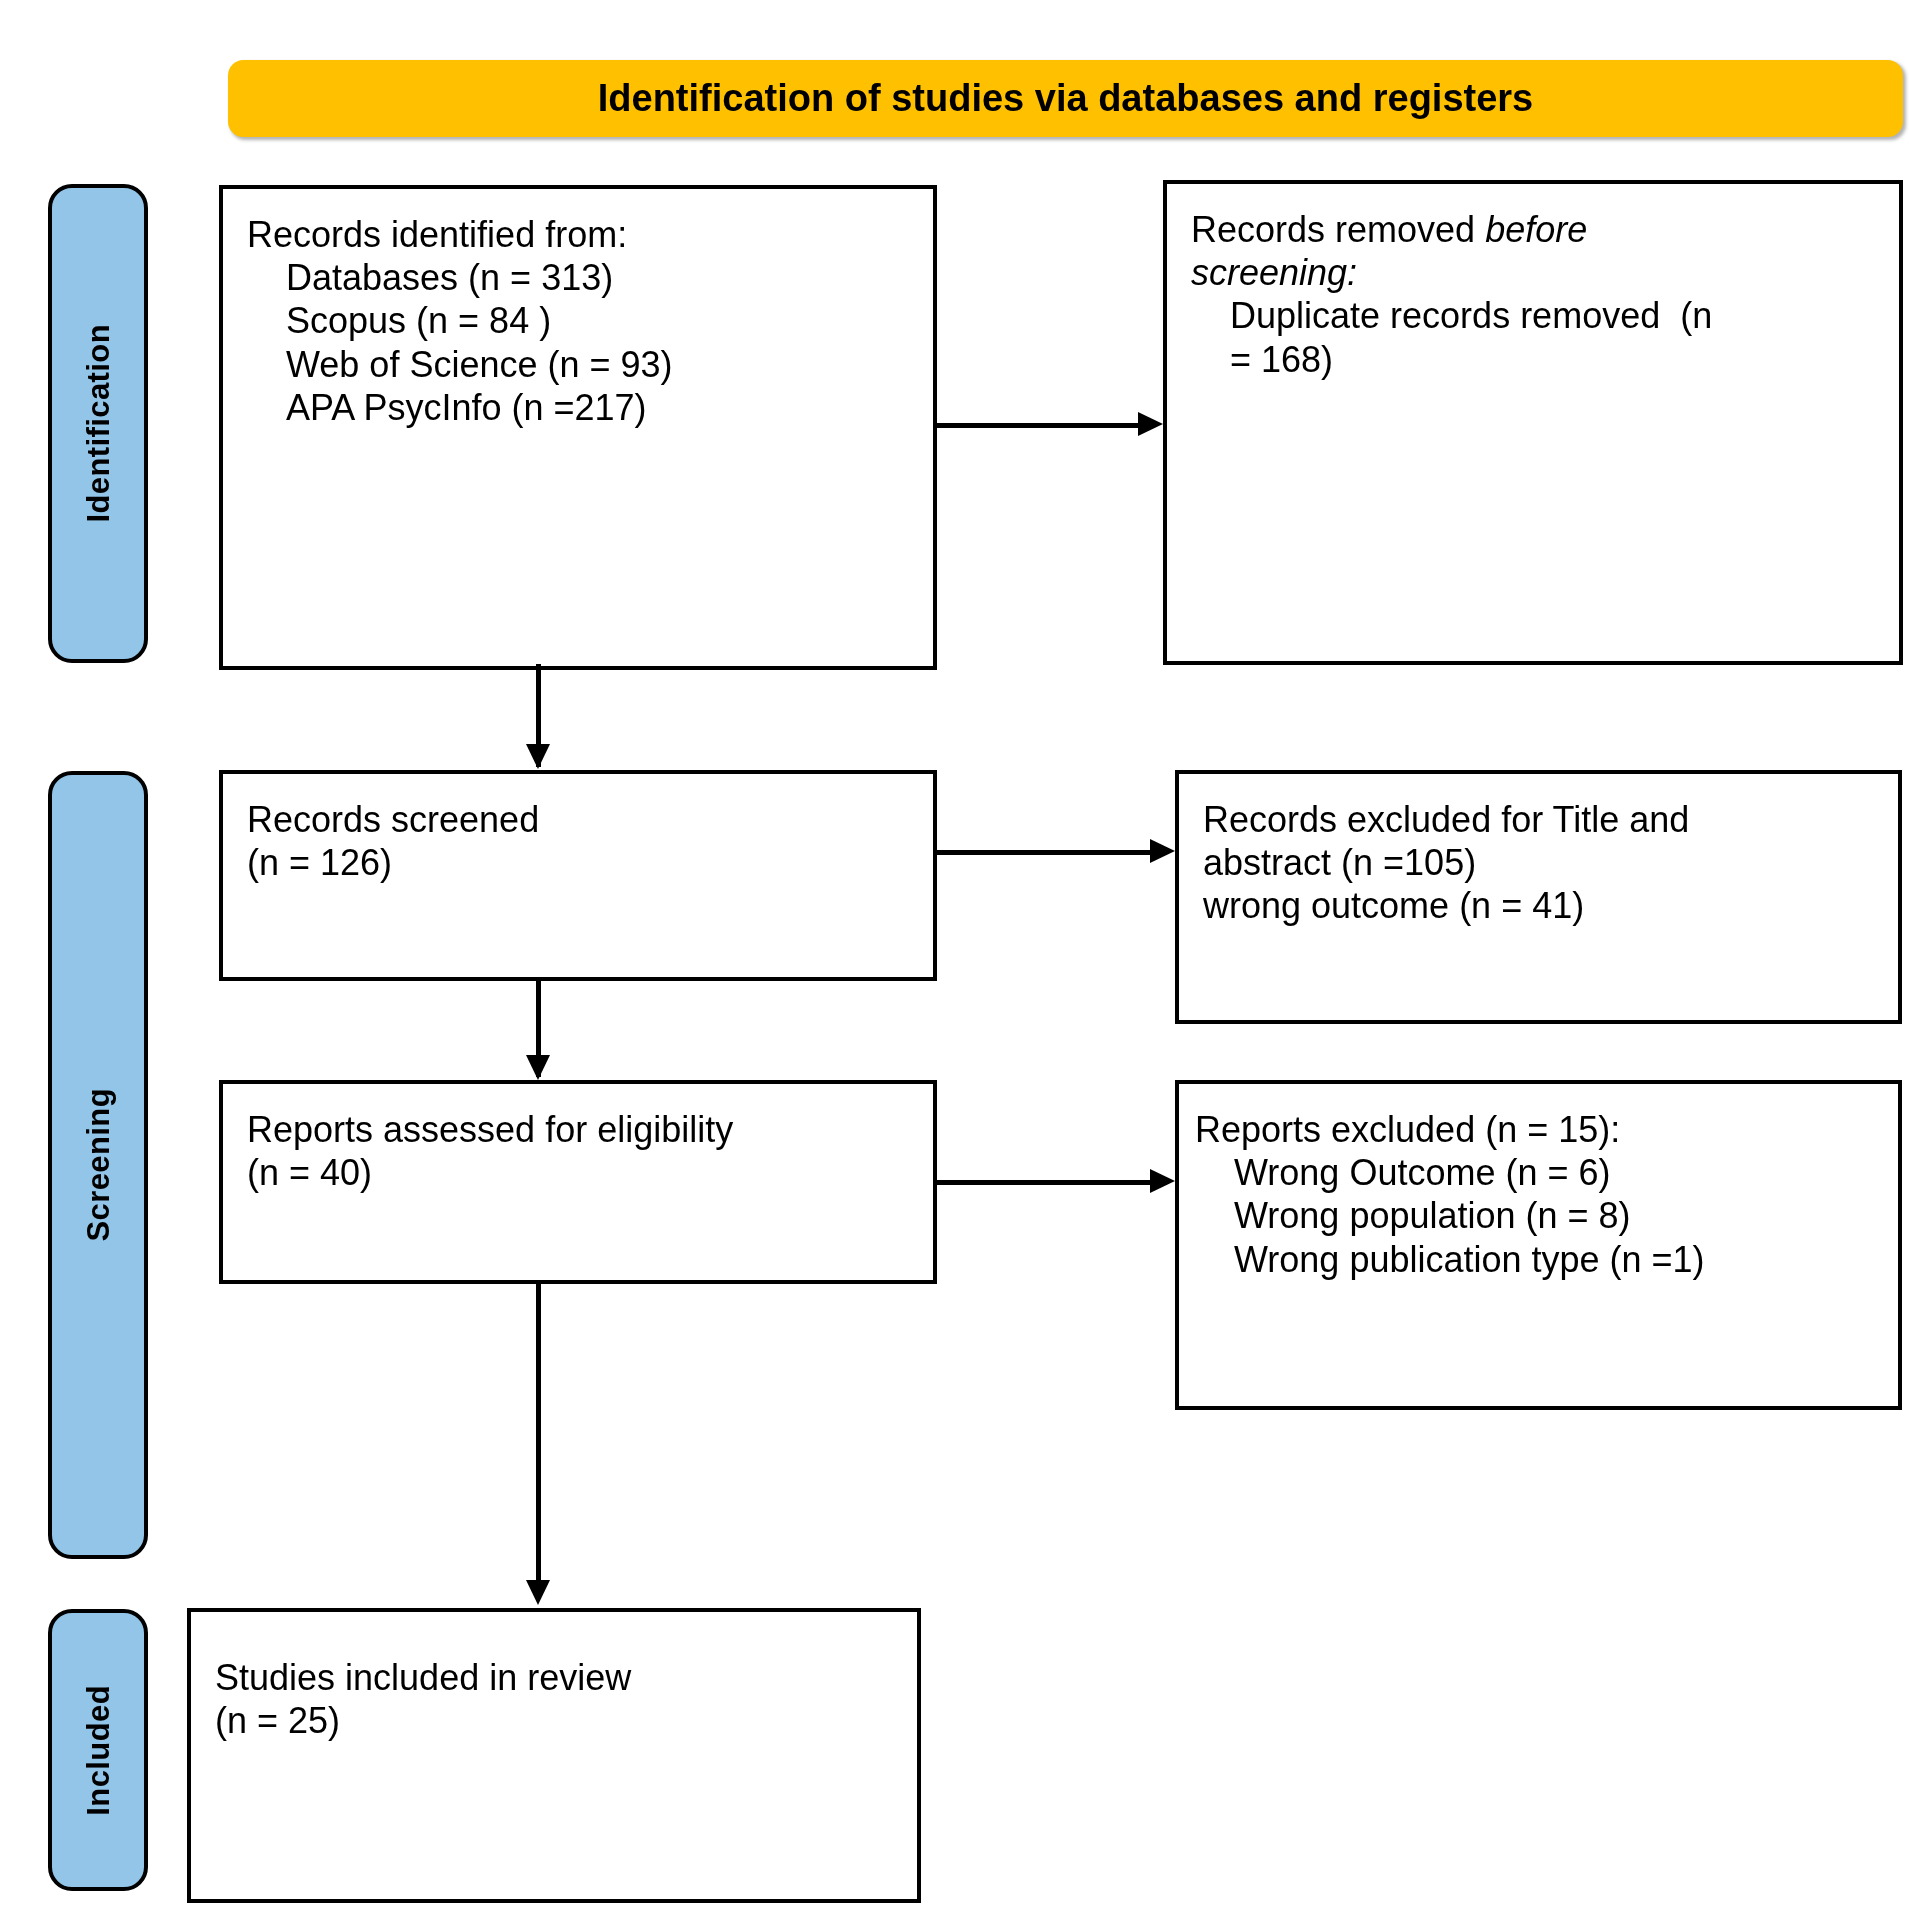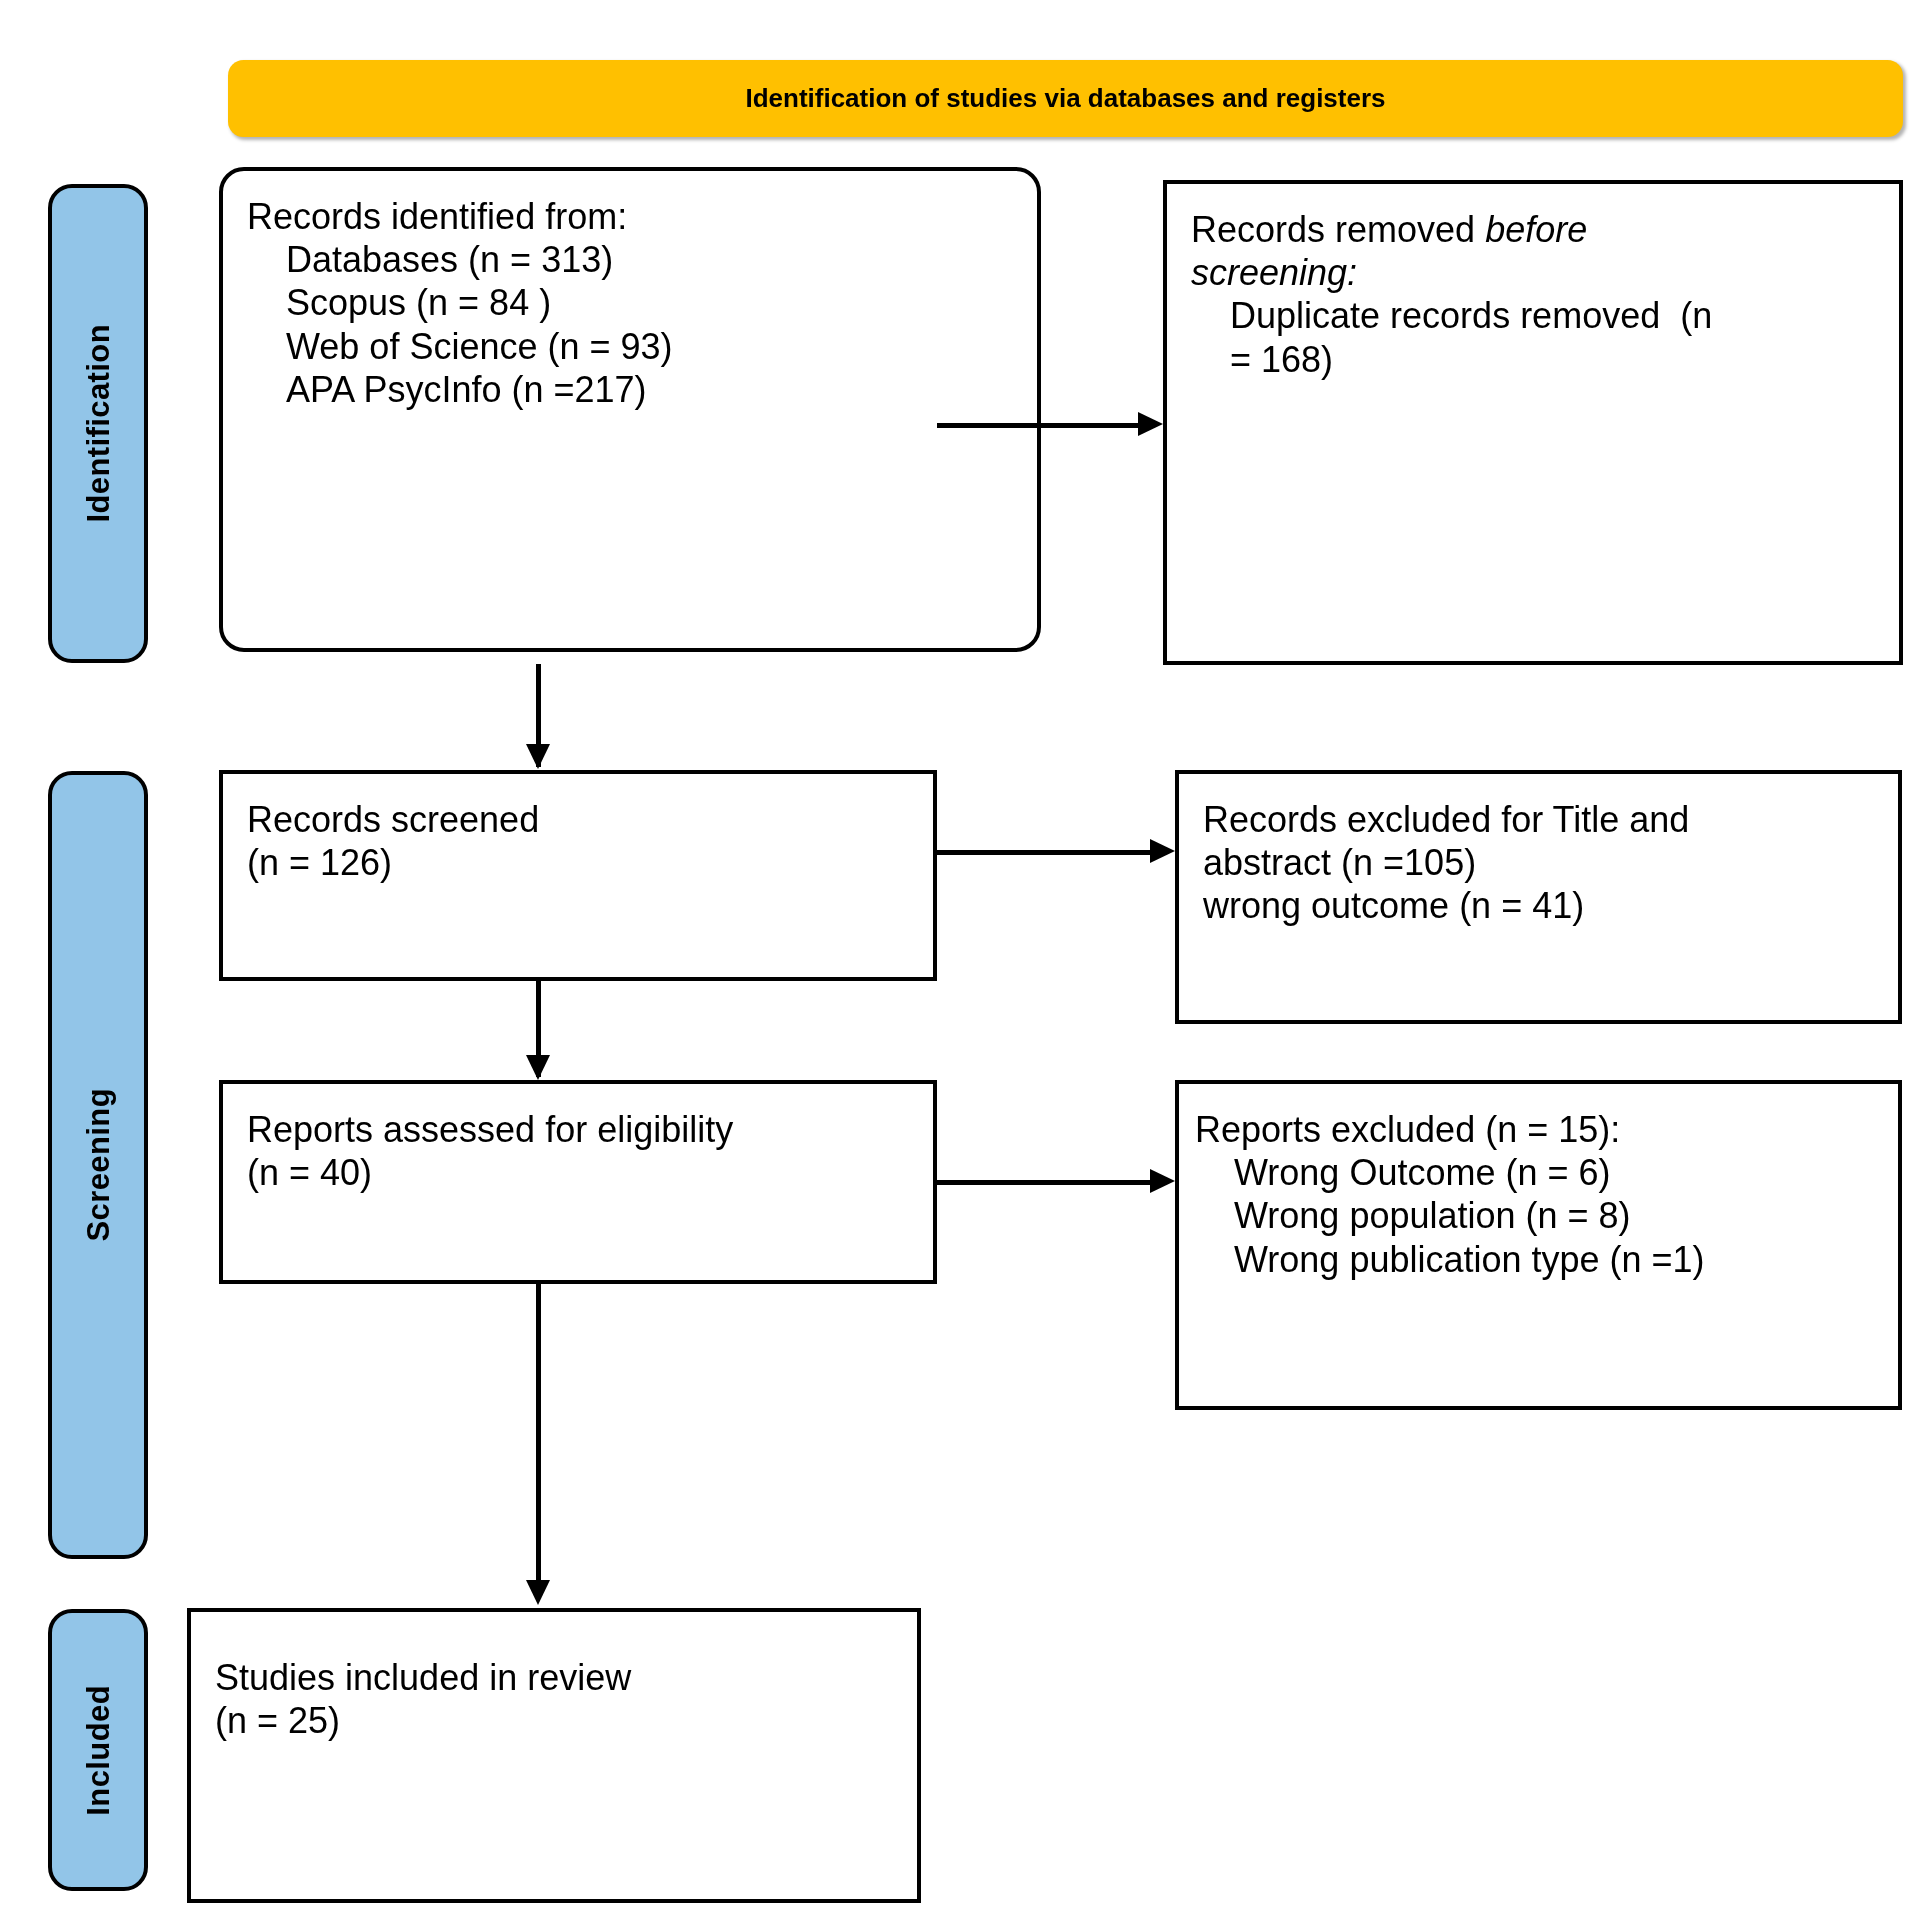--- a/index.html
+++ b/index.html
@@ -46,21 +46,21 @@
     background: #FFC000;
     border-radius: 15.4px;
     box-sizing: border-box;
     display: flex;
     align-items: center;
     justify-content: center;
     box-shadow: 2.1px 2.8px 3.5px rgba(0,0,0,0.30);
   }
   .banner .banner-label {
     font-weight: bold;
-    font-size: 26px;
+    font-size: 38px;
     color: #000000;
     text-align: center;
     white-space: nowrap;
   }
 
   
   .node {
     position: absolute;
     background: #ffffff;
     border: 4.2px solid #000000;
@@ -120,21 +120,21 @@
   </div>
 
   <div class="phase-pill" style="left:48px; top:1609px; width:100px; height:282px;">
     <span class="pill-label">Included</span>
   </div>
 
   <div class="banner" style="left:228px; top:60px; width:1675px; height:77px;">
     <span class="banner-label">Identification of studies via databases and registers</span>
   </div>
 
-  <div class="node" style="left:219px; top:167px; width:822px; height:485px;border-radius:25px;">
+  <div class="node" style="left:219px; top:185px; width:718px; height:485px;">
     <div class="line">Records identified from:</div>
     <div class="line indent-1">Databases (n = 313)</div>
     <div class="line indent-1">Scopus (n = 84 )</div>
     <div class="line indent-1">Web of Science (n = 93)</div>
     <div class="line indent-1">APA PsycInfo (n =217)</div>
   </div>
 
   <div class="conn-h" style="left:937px; top:423px; width:202px;"></div>
   <div class="arrow-right" style="left:1138px; top:412px;"></div>
 

